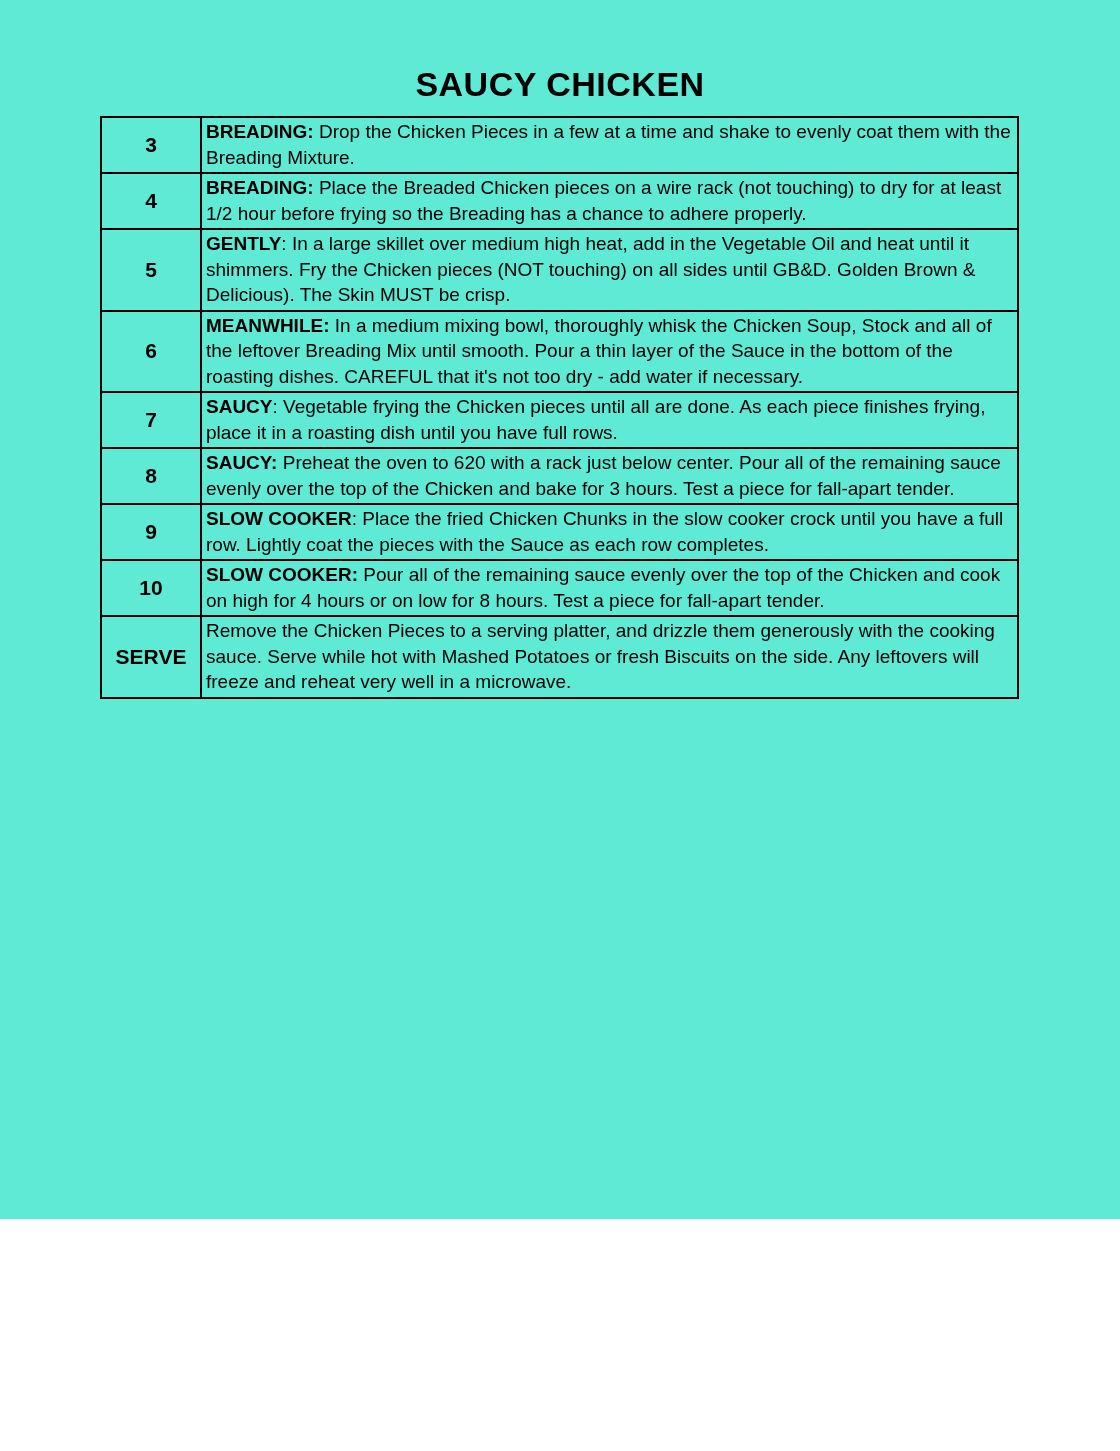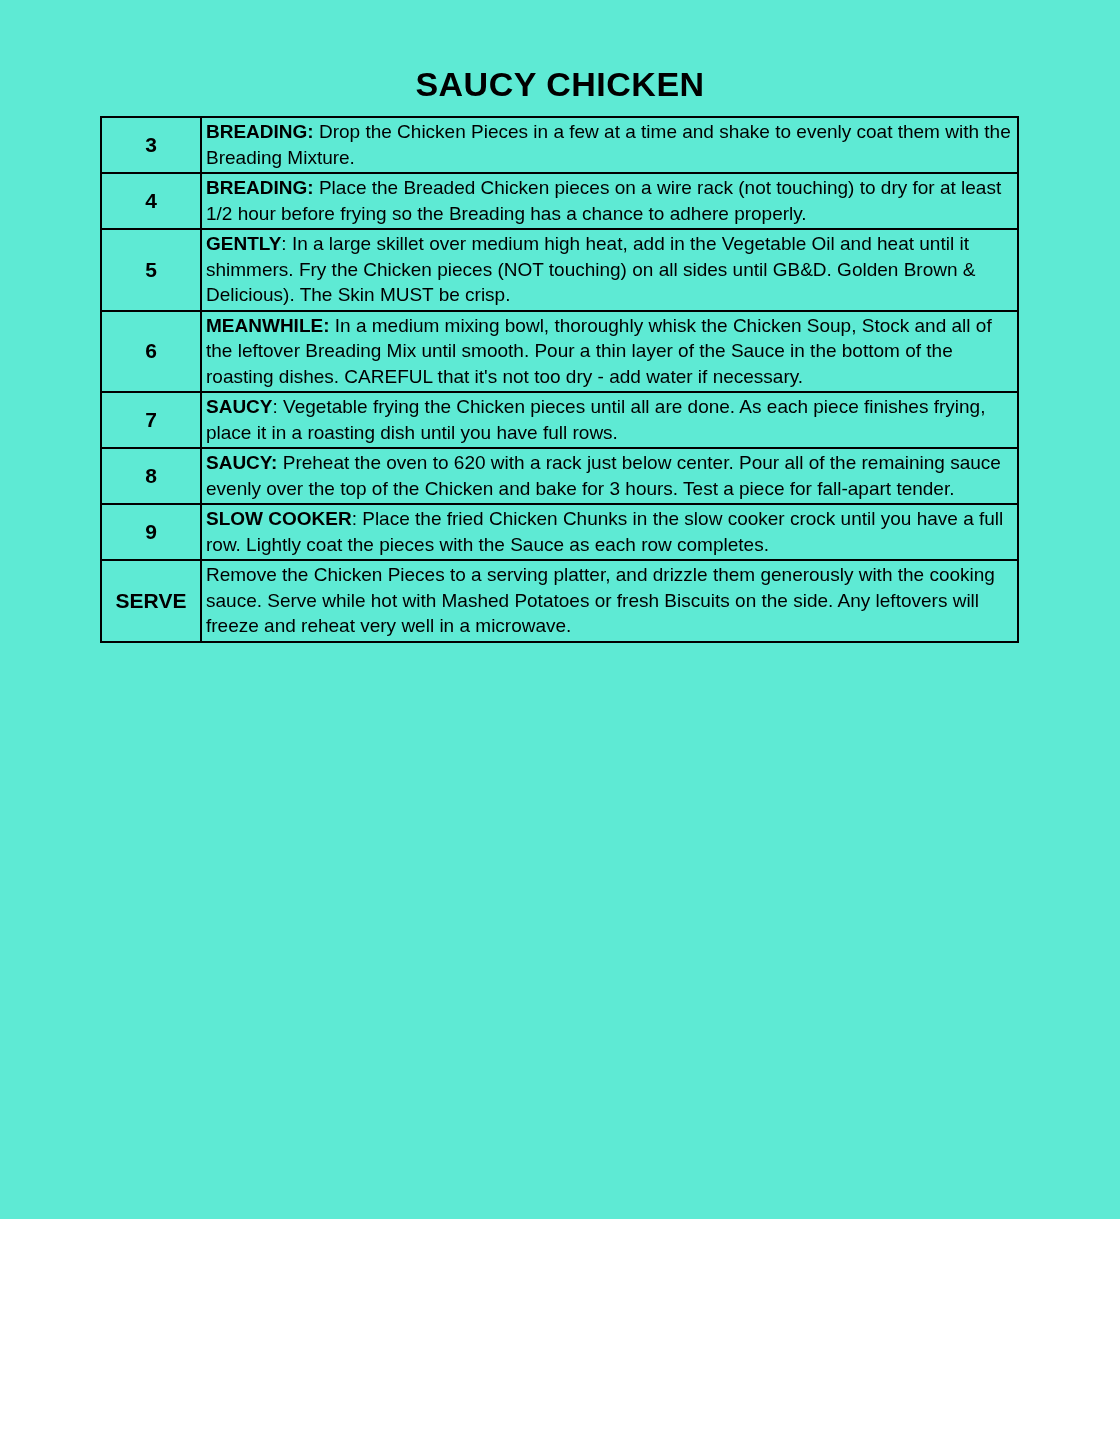--- a/index.html
+++ b/index.html
@@ -85,18 +85,22 @@
         </tr>
         <tr>
           <td class="step-cell">8</td>
           <td class="instruction-cell"><span class="bold-label">SAUCY:</span><span> Preheat the oven to 620 with a rack just below center. Pour all of the remaining sauce evenly over the top of the Chicken and bake for 3 hours. Test a piece for fall-apart tender.</span></td>
         </tr>
         <tr>
           <td class="step-cell">9</td>
           <td class="instruction-cell"><span class="bold-label">SLOW COOKER</span><span>: Place the fried Chicken Chunks in the slow cooker crock until you have a full row. Lightly coat the pieces with the Sauce as each row completes.</span></td>
         </tr>
         <tr>
+          <td class="step-cell">10</td>
+          <td class="instruction-cell"><span class="bold-label">SLOW COOKER:</span><span> Pour all of the remaining sauce evenly over the top of the Chicken and cook on high for 4 hours or on low for 8 hours. Test a piece for fall-apart tender.</span></td>
+        </tr>
+        <tr>
           <td class="step-cell">SERVE</td>
           <td class="instruction-cell"><span>Remove the Chicken Pieces to a serving platter, and drizzle them generously with the cooking sauce. Serve while hot with Mashed Potatoes or fresh Biscuits on the side. Any leftovers will freeze and reheat very well in a microwave.</span></td>
         </tr>
       </tbody>
   </table>
 </div>
 
 </body></html>

